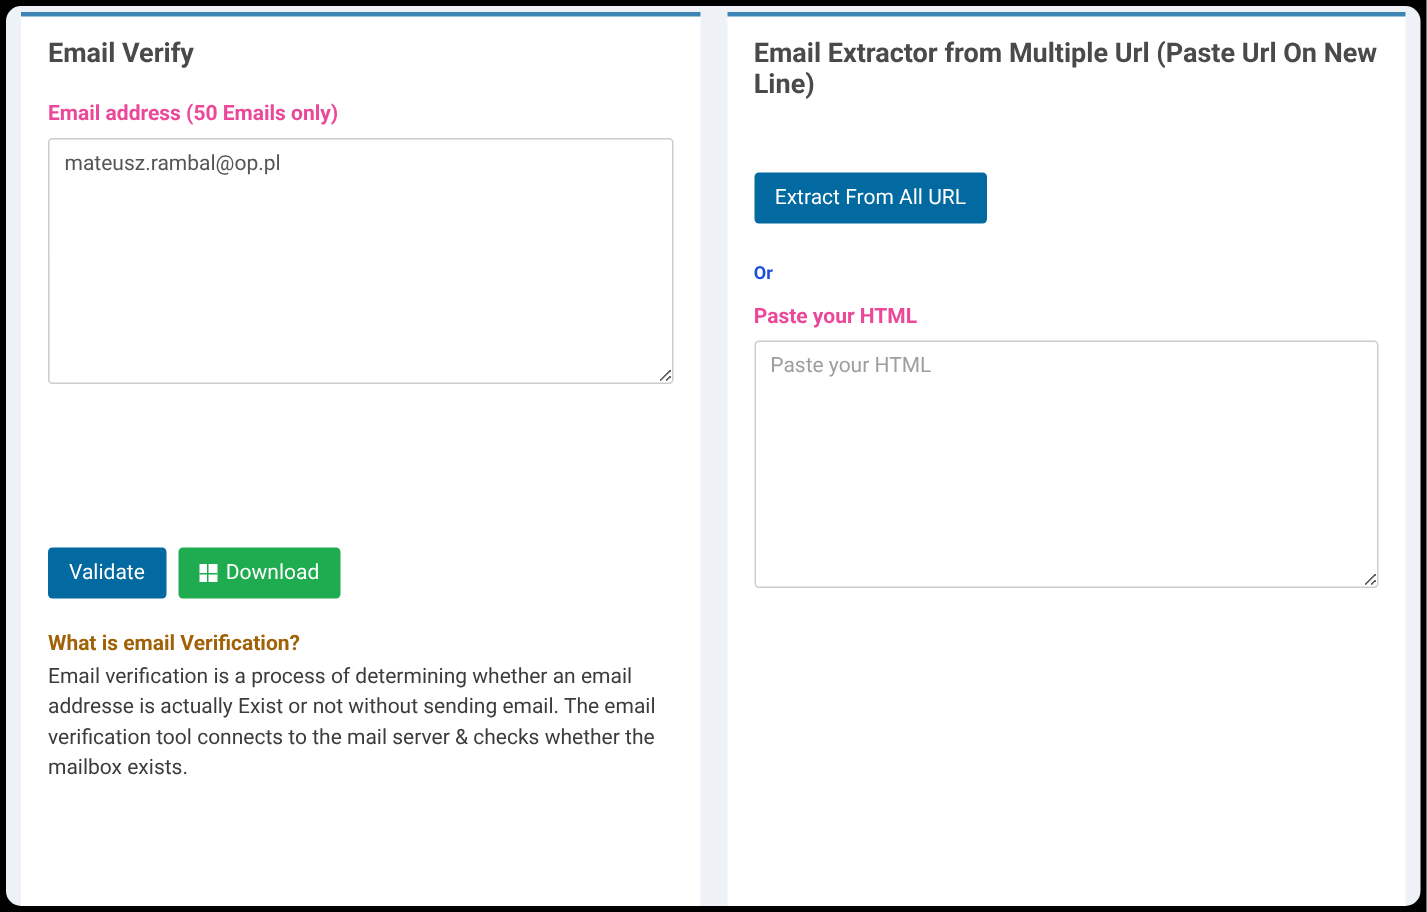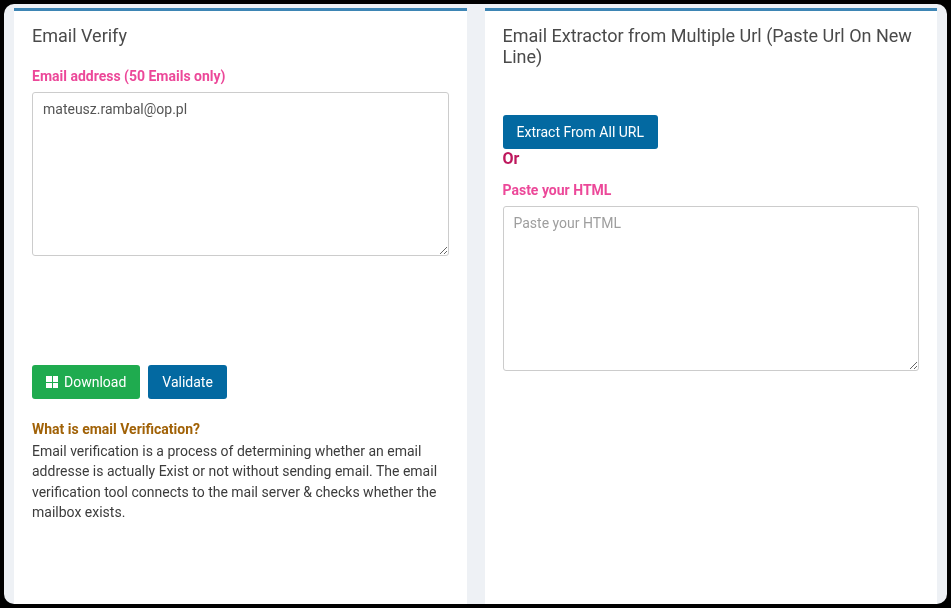--- a/index.html
+++ b/index.html
@@ -26,21 +26,21 @@
       padding: 0;
       display: flex;
       flex-direction: column;
       overflow: hidden;
     }
     .panel-header {
       padding: 14px 18px 12px;
     }
     .panel-title {
       font-size: 18px;
-      font-weight: 400;
+      font-weight: 700;
       color: #4a4a4a;
     }
     .panel-body {
       padding: 10px 18px 18px;
       flex: 1;
       overflow: hidden;
     }
     .form-label {
       display: block;
       font-weight: 700;
@@ -90,23 +90,24 @@
       color: #a16207;
       margin-bottom: 4px;
     }
     .info-text {
       font-size: 14px;
       color: #3c3c3c;
       line-height: 1.45;
     }
     .extract-btn-row { margin-top: 26px; }
     .or-label {
+      margin-top: 26px;
       font-weight: 700;
-      font-size: 16px;
-      color: #be185d;
+      font-size: 12px;
+      color: #1d4ed8;
     }
     .paste-label { margin-top: 14px; }
     .win-icon {
       display: inline-block;
       width: 12px;
       height: 12px;
       position: relative;
     }
     .win-icon::before {
       content: "";
@@ -125,25 +126,25 @@
 
   <div class="panel">
     <div class="panel-header">
       <h2 class="panel-title">Email Verify</h2>
     </div>
     <div class="panel-body">
       <label class="form-label">Email address (50 Emails only)</label>
       <textarea class="form-control ta-email" style="">mateusz.rambal@op.pl</textarea>
 
       <div class="btn-row">
+        <button class="btn btn-blue">Validate</button>
         <button class="btn btn-green">
           <span class="win-icon"></span>
           <span>Download</span>
         </button>
-        <button class="btn btn-blue">Validate</button>
       </div>
 
       <div class="info-block">
         <div class="info-title">What is email Verification?</div>
         <div class="info-text">Email verification is a process of determining whether an email addresse is actually Exist or not without sending email. The email verification tool connects to the mail server &amp; checks whether the mailbox exists.</div>
       </div>
     </div>
   </div>
 
   <div class="panel">

